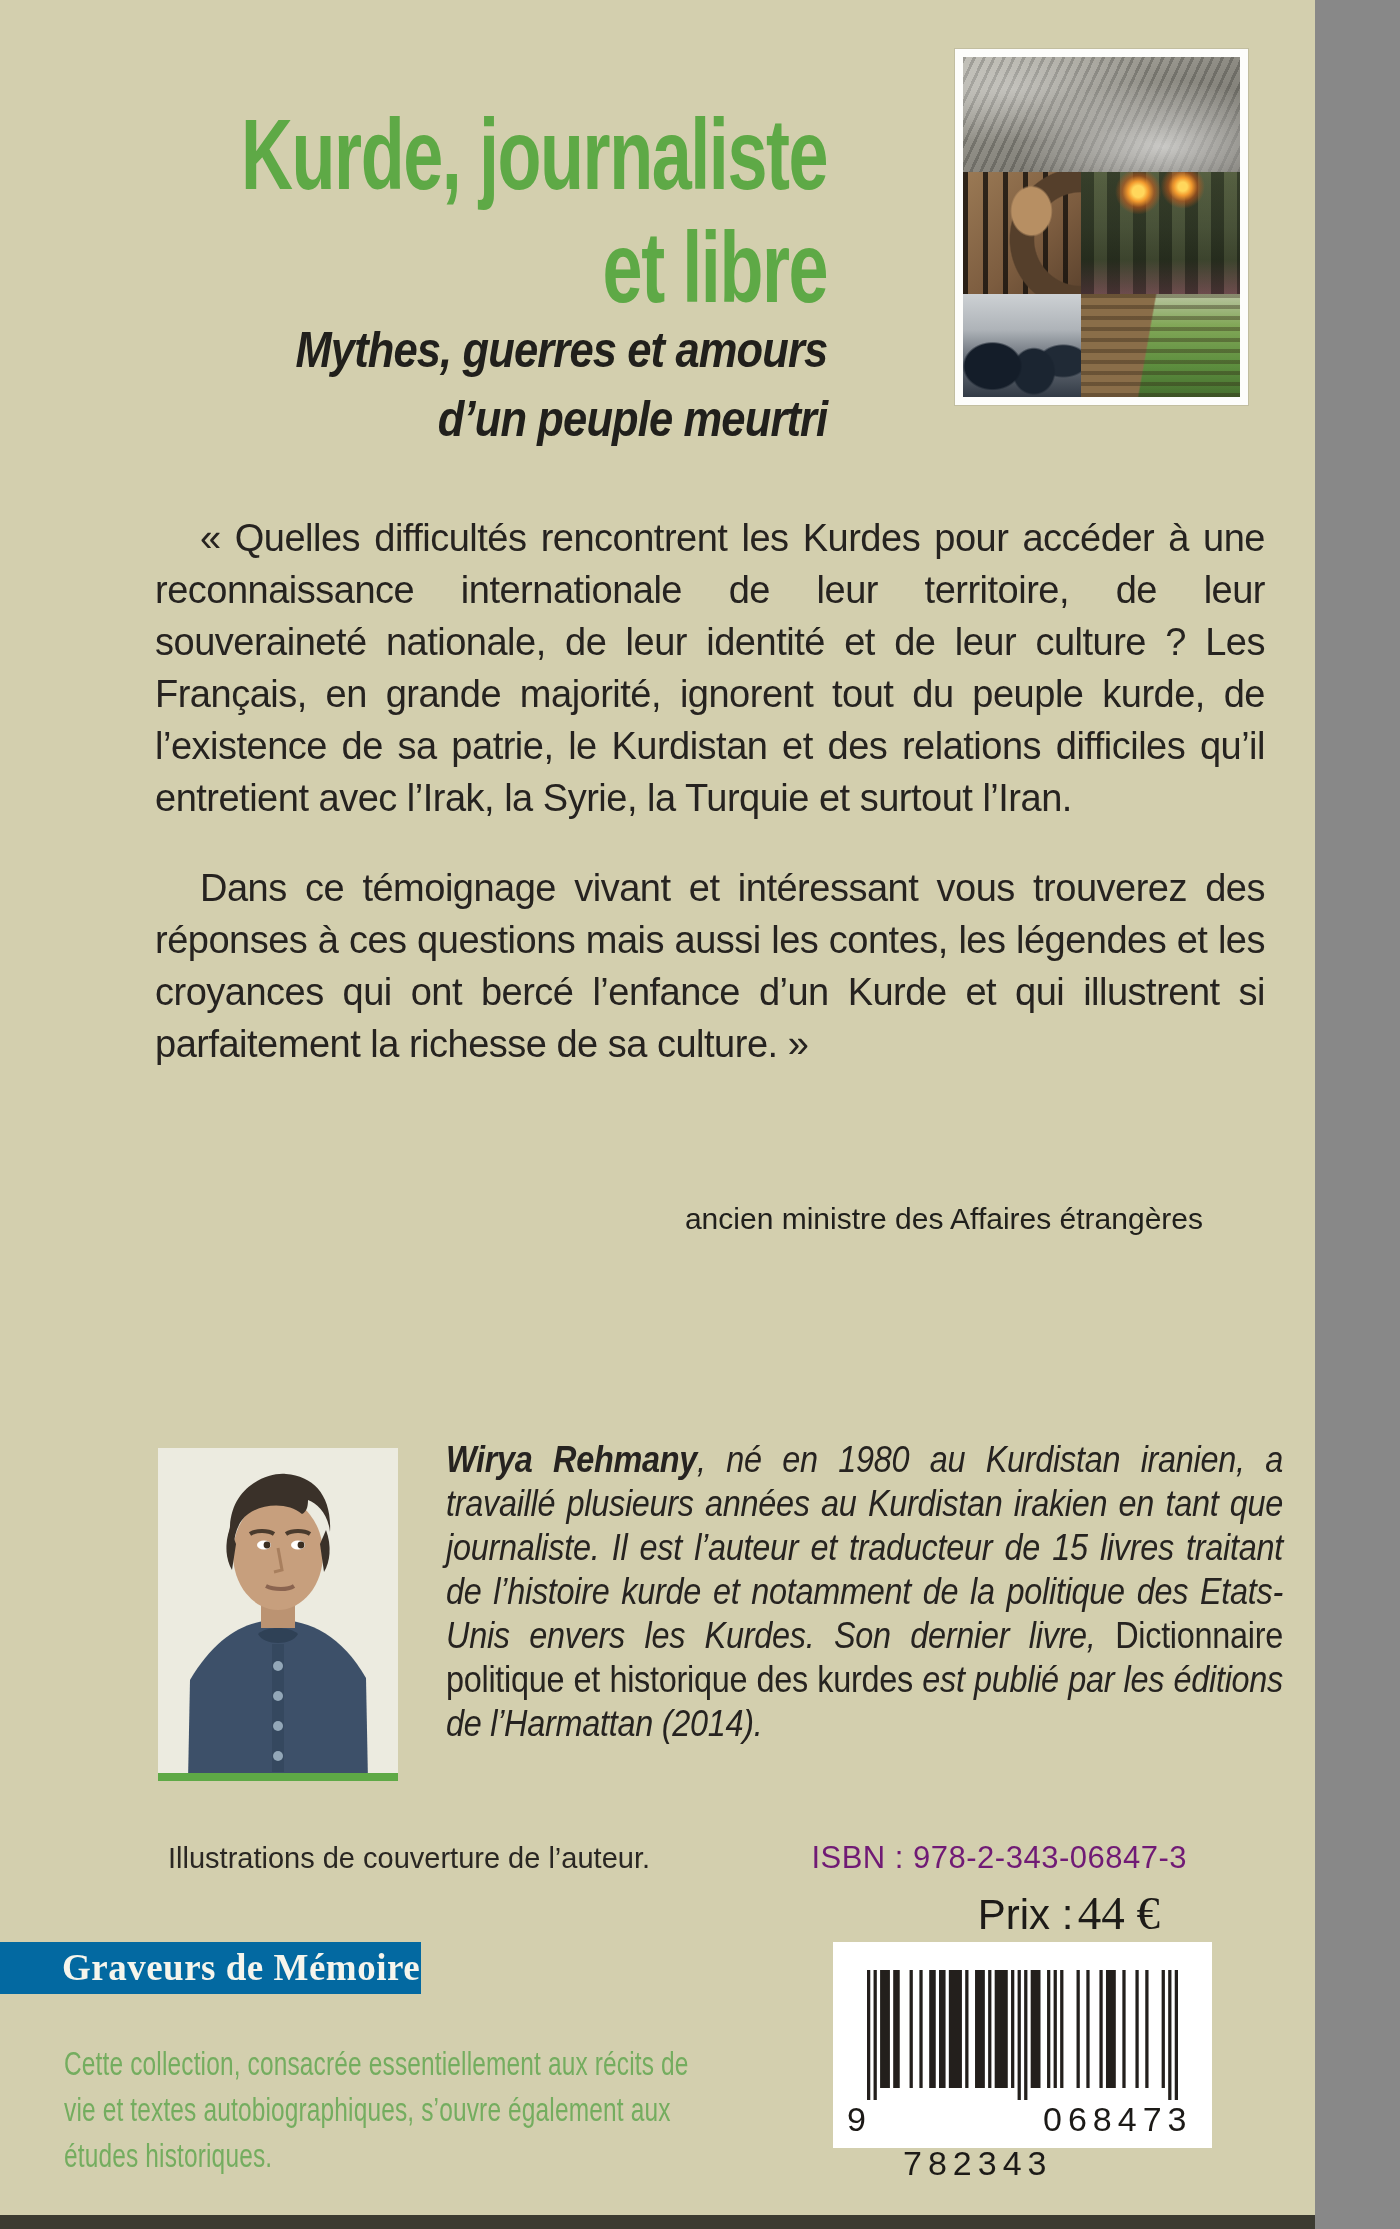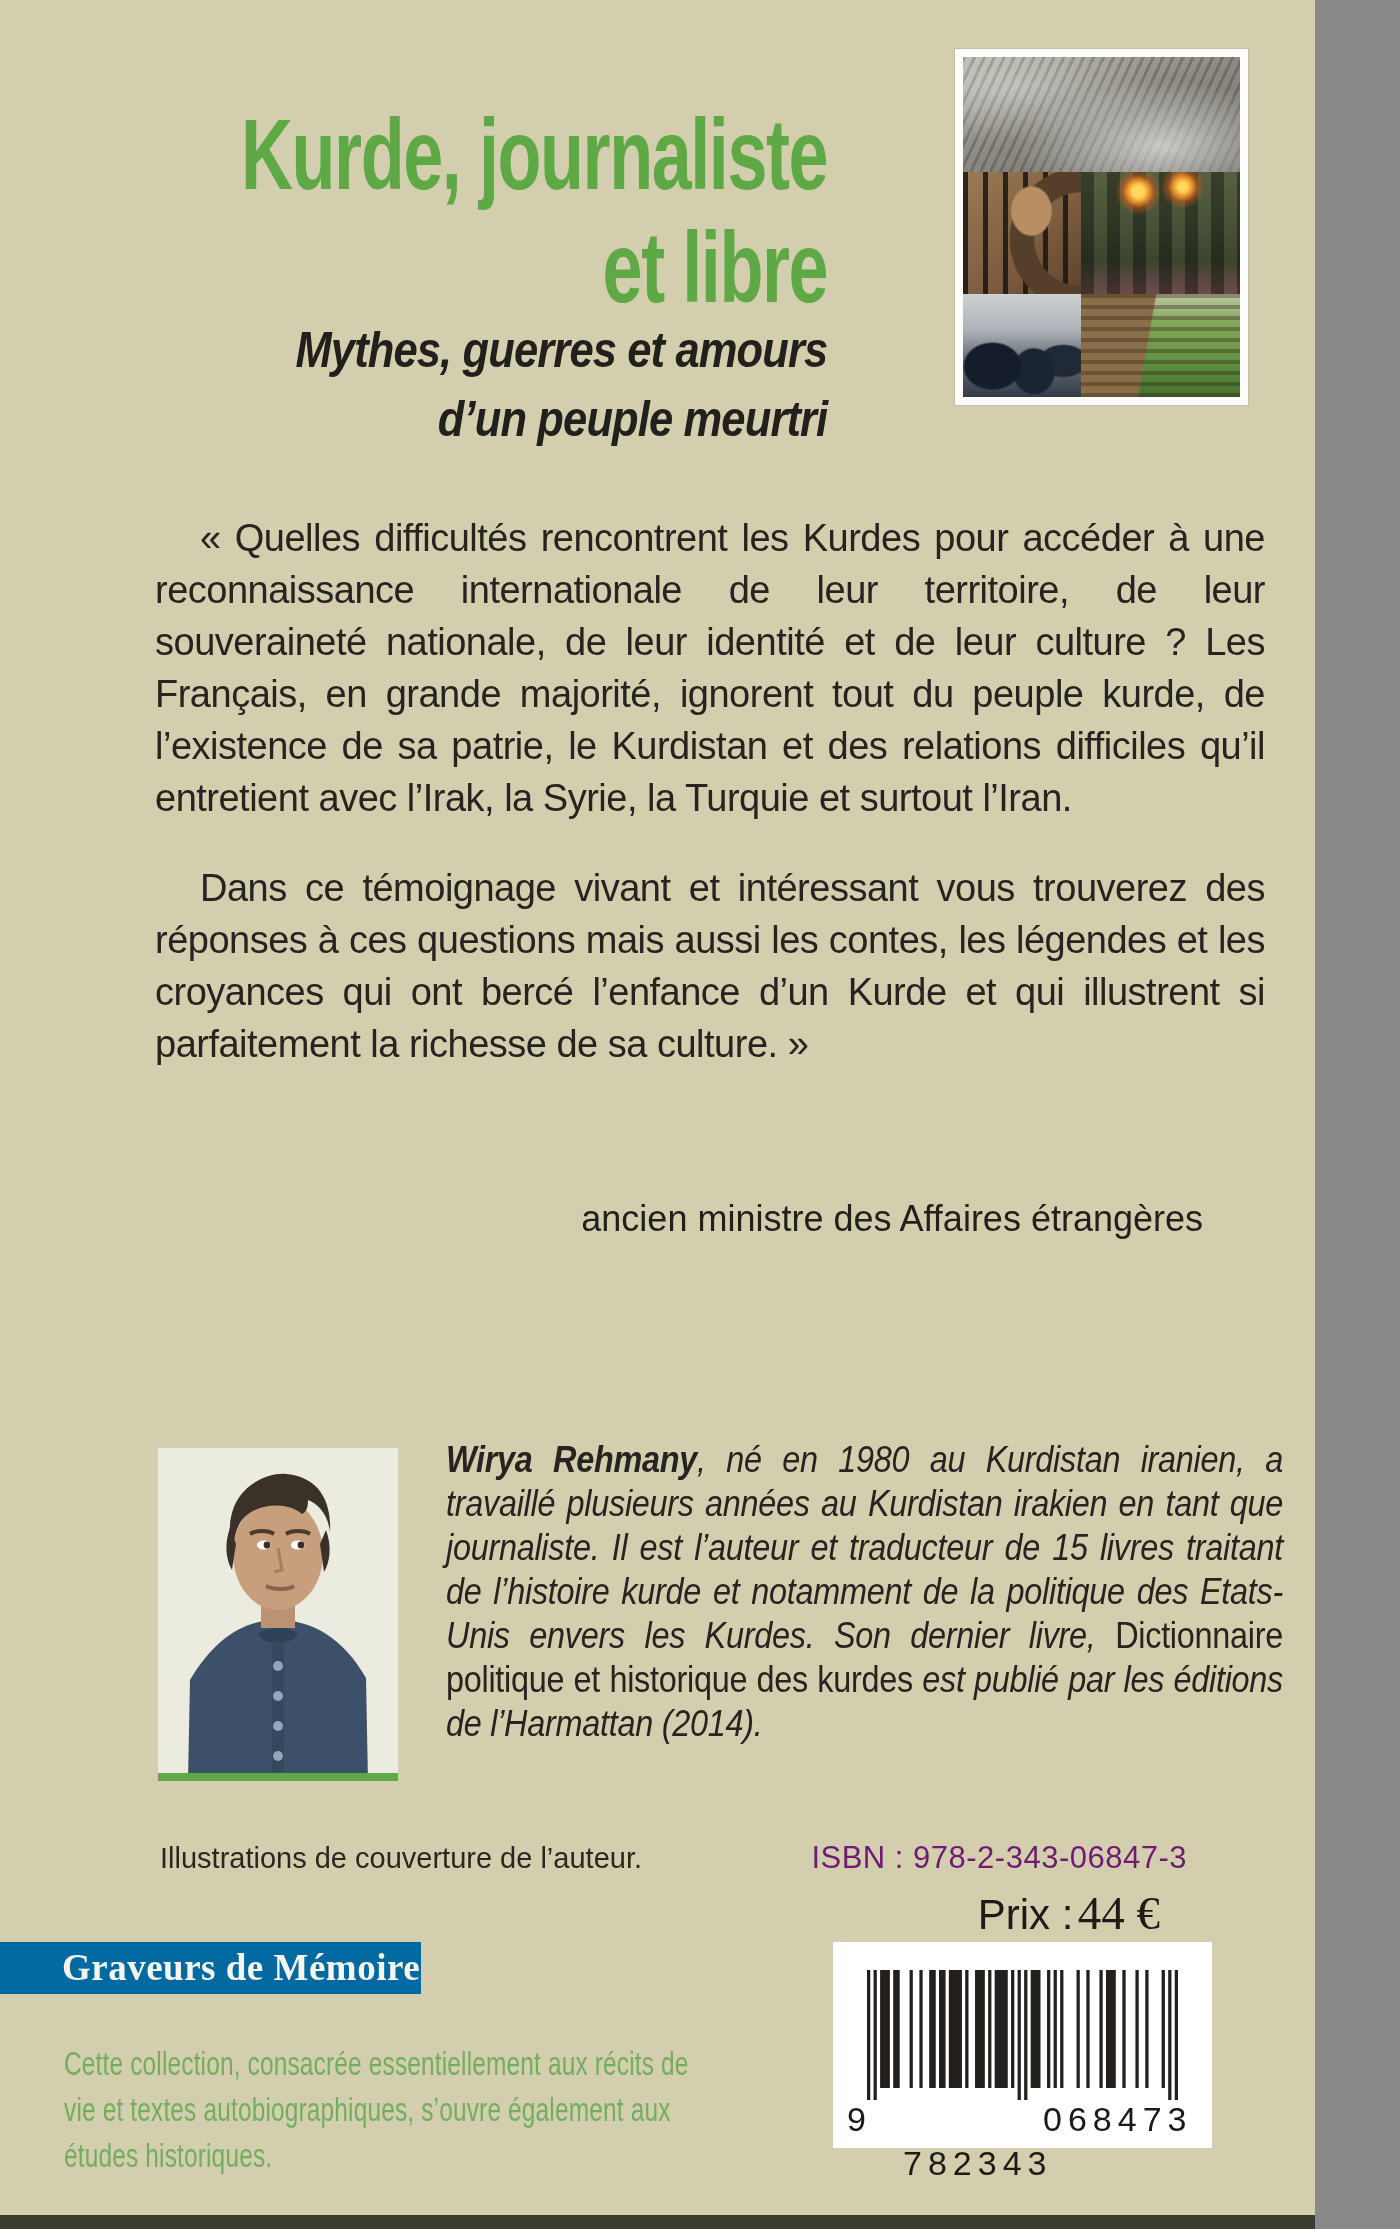--- a/index.html
+++ b/index.html
@@ -73,35 +73,35 @@
     position:absolute;left:155px;top:512px;width:1110px;
     font-size:38px;line-height:52px;letter-spacing:-.5px;
     text-align:justify;color:#262320;
   }
   .quote p{margin:0;text-indent:45px;}
   .quote p + p{margin-top:38px;}
   .attribution{
     position:absolute;top:1196px;right:112px;text-align:right;color:#21201c;
   }
   .attribution .name{font-weight:bold;font-size:46px;line-height:52px;}
-  .attribution .role{font-size:36px;line-height:46px;text-align:right;}
+  .attribution .role{font-size:30px;line-height:46px;text-align:right;}
   
   .portrait{position:absolute;left:158px;top:1448px;width:240px;height:333px;}
   .portrait svg{display:block;}
   .portrait-bar{position:absolute;left:0;bottom:0;width:100%;height:8px;background:#5ea946;}
   .bio{
     position:absolute;left:446px;top:1438px;width:930px;
     font-style:italic;font-size:36px;line-height:44px;letter-spacing:-.3px;
     text-align:justify;color:#262320;
     transform:scaleX(.9);transform-origin:top left;
   }
   .bio .bio-name{font-weight:bold;}
   .bio .bio-title{font-style:normal;}
   
-  .credits{position:absolute;left:160px;top:1842px;font-size:29px;color:#2a2723;}
+  .credits{position:absolute;left:168px;top:1842px;font-size:29px;color:#2a2723;}
   .isbn{position:absolute;right:128px;top:1840px;font-size:31px;color:#701a75;letter-spacing:.5px;}
   .price{position:absolute;right:155px;top:1886px;color:#1d1b18;}
   .price .price-label{font-size:42px;text-align:right;}
   .price .price-value{font-family:"Liberation Serif",serif;font-size:47px;}
   
   .banner{
     position:absolute;left:0;top:1942px;width:421px;height:52px;
     background:#0369a1;color:#f6f5ec;
     font-family:"Liberation Serif",serif;font-weight:bold;font-size:37px;
     line-height:52px;padding-left:62px;box-sizing:border-box;

